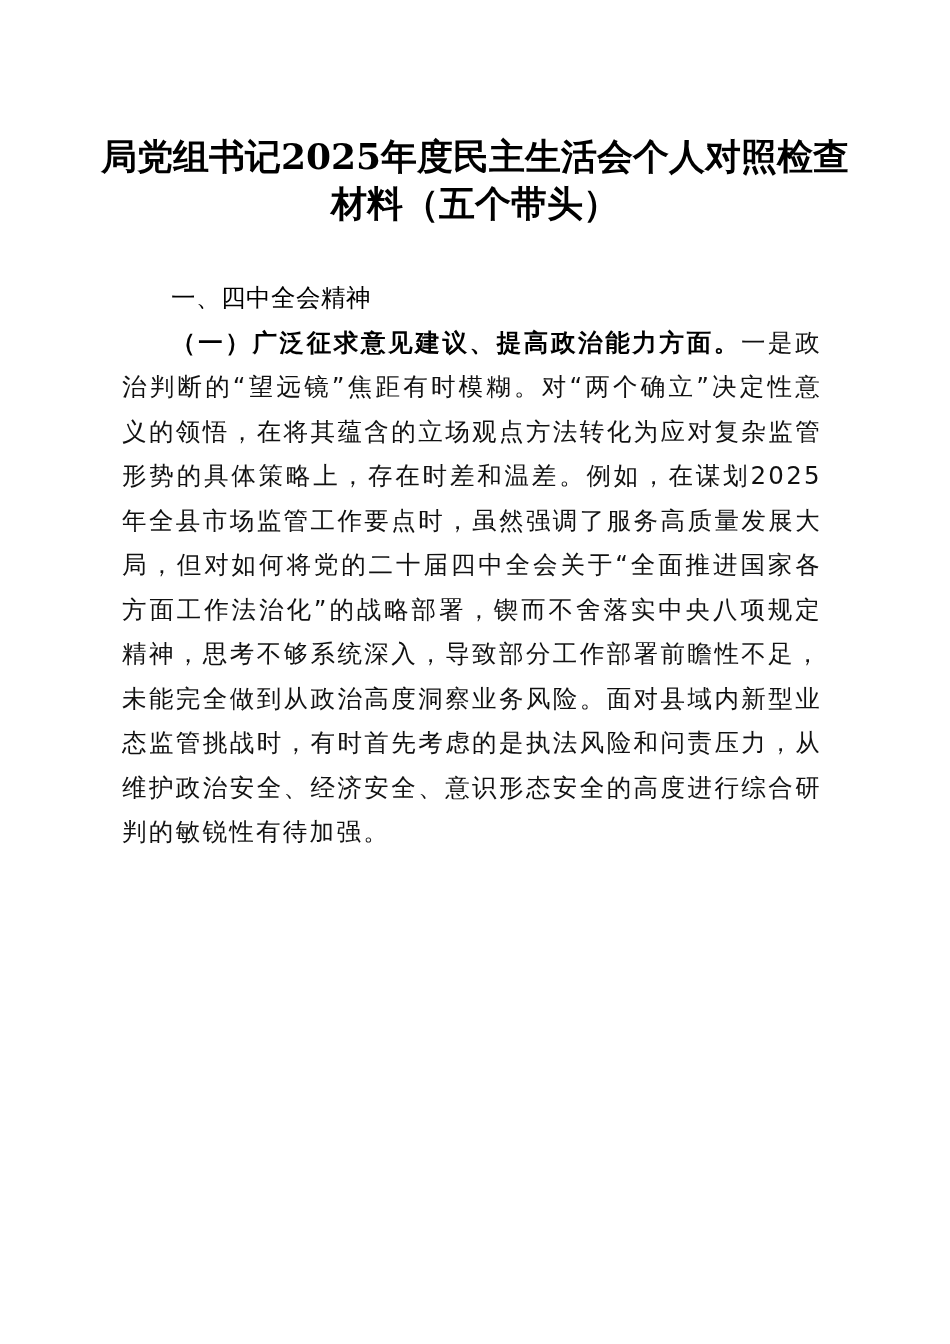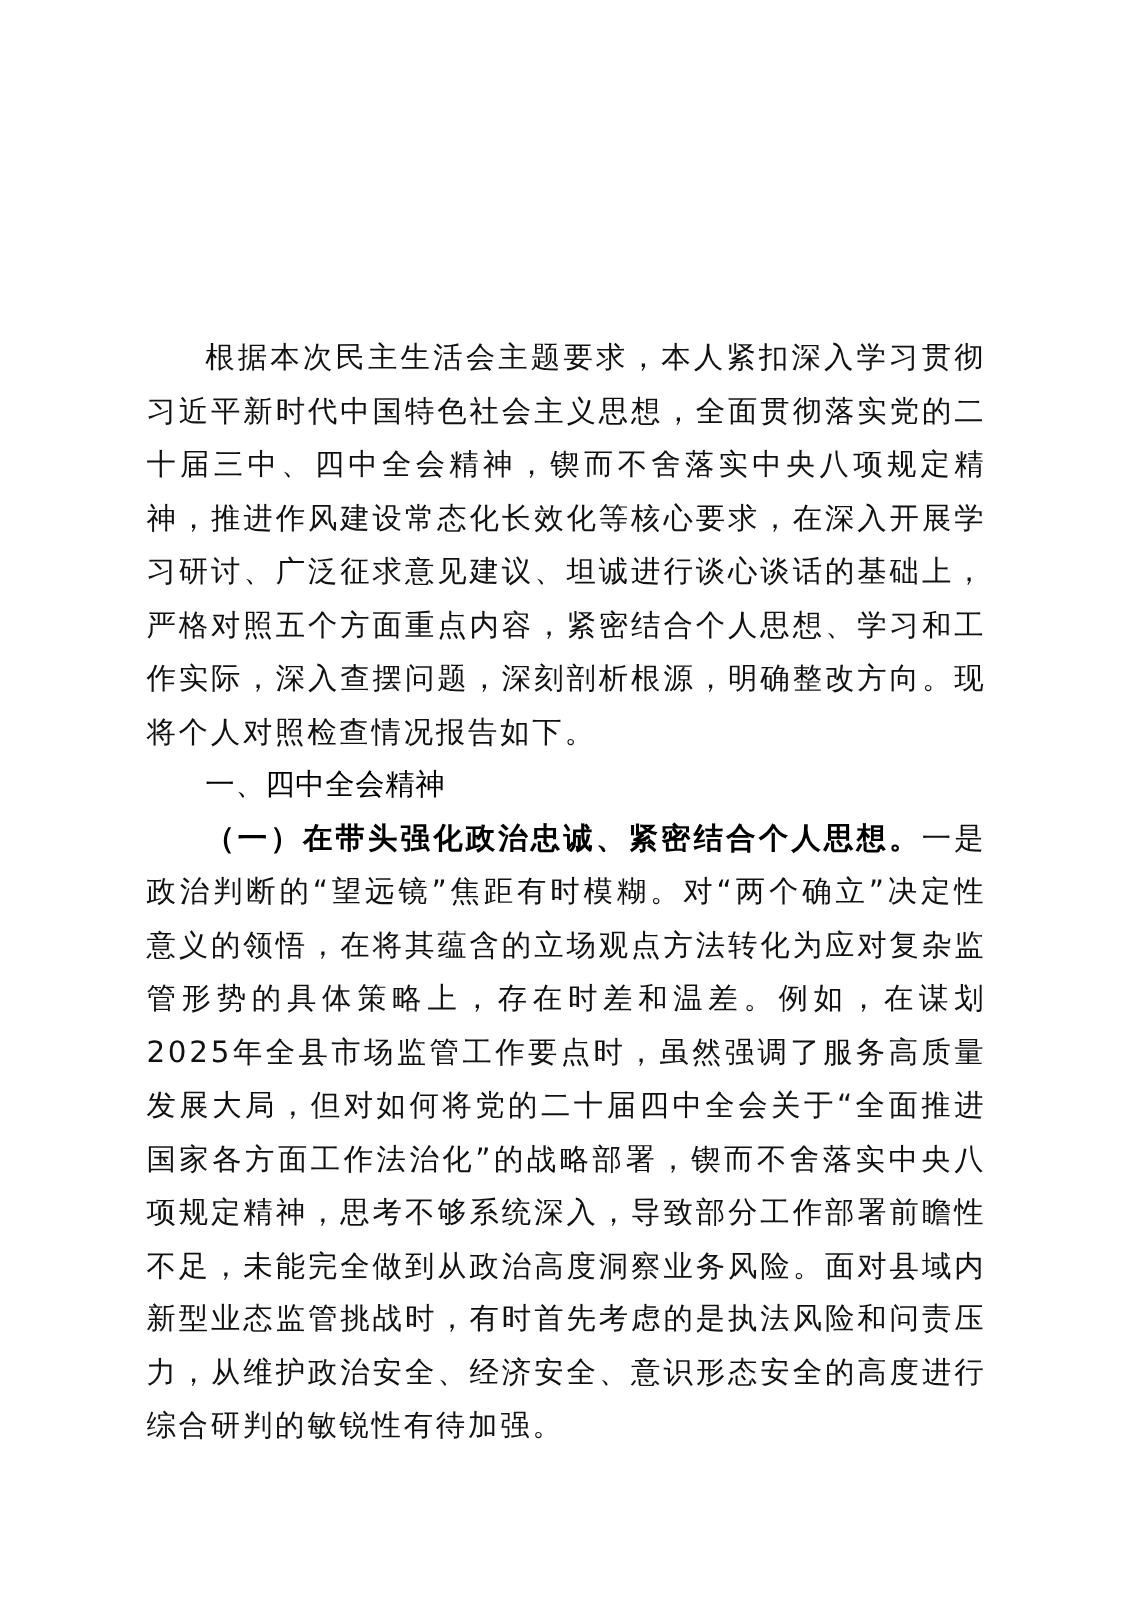--- a/index.html
+++ b/index.html
@@ -25,19 +25,19 @@
   }
   .lead {
     font-family: "DejaVu Serif", "Liberation Serif", serif;
     font-weight: bold; color: #000;
   }
 </style>
 </head>
 <body>
 
 <div class="page">
+  <div class="title">局党组书记2025年度民主生活会个人对照检查材料（五个带头）</div>
 
   <div class="body">
-    <p>根据本次民主生活会主题要求，本人紧扣深入学习贯彻习近平新时代中国特色社会主义思想，全面贯彻落实党的二十届三中、四中全会精神，锲而不舍落实中央八项规定精神，推进作风建设常态化长效化等核心要求，在深入开展学习研讨、广泛征求意见建议、坦诚进行谈心谈话的基础上，严格对照五个方面重点内容，紧密结合个人思想、学习和工作实际，深入查摆问题，深刻剖析根源，明确整改方向。现将个人对照检查情况报告如下。</p>
     <p class="heading1">一、四中全会精神</p>
-    <p><span class="lead">（一）在带头强化政治忠诚、紧密结合个人思想。</span><span>一是政治判断的“望远镜”焦距有时模糊。对“两个确立”决定性意义的领悟，在将其蕴含的立场观点方法转化为应对复杂监管形势的具体策略上，存在时差和温差。例如，在谋划2025年全县市场监管工作要点时，虽然强调了服务高质量发展大局，但对如何将党的二十届四中全会关于“全面推进国家各方面工作法治化”的战略部署，锲而不舍落实中央八项规定精神，思考不够系统深入，导致部分工作部署前瞻性不足，未能完全做到从政治高度洞察业务风险。面对县域内新型业态监管挑战时，有时首先考虑的是执法风险和问责压力，从维护政治安全、经济安全、意识形态安全的高度进行综合研判的敏锐性有待加强。</span></p>
+    <p><span class="lead">（一）广泛征求意见建议、提高政治能力方面。</span><span>一是政治判断的“望远镜”焦距有时模糊。对“两个确立”决定性意义的领悟，在将其蕴含的立场观点方法转化为应对复杂监管形势的具体策略上，存在时差和温差。例如，在谋划2025年全县市场监管工作要点时，虽然强调了服务高质量发展大局，但对如何将党的二十届四中全会关于“全面推进国家各方面工作法治化”的战略部署，锲而不舍落实中央八项规定精神，思考不够系统深入，导致部分工作部署前瞻性不足，未能完全做到从政治高度洞察业务风险。面对县域内新型业态监管挑战时，有时首先考虑的是执法风险和问责压力，从维护政治安全、经济安全、意识形态安全的高度进行综合研判的敏锐性有待加强。</span></p>
   </div>
 </div>
 
 </body></html>

